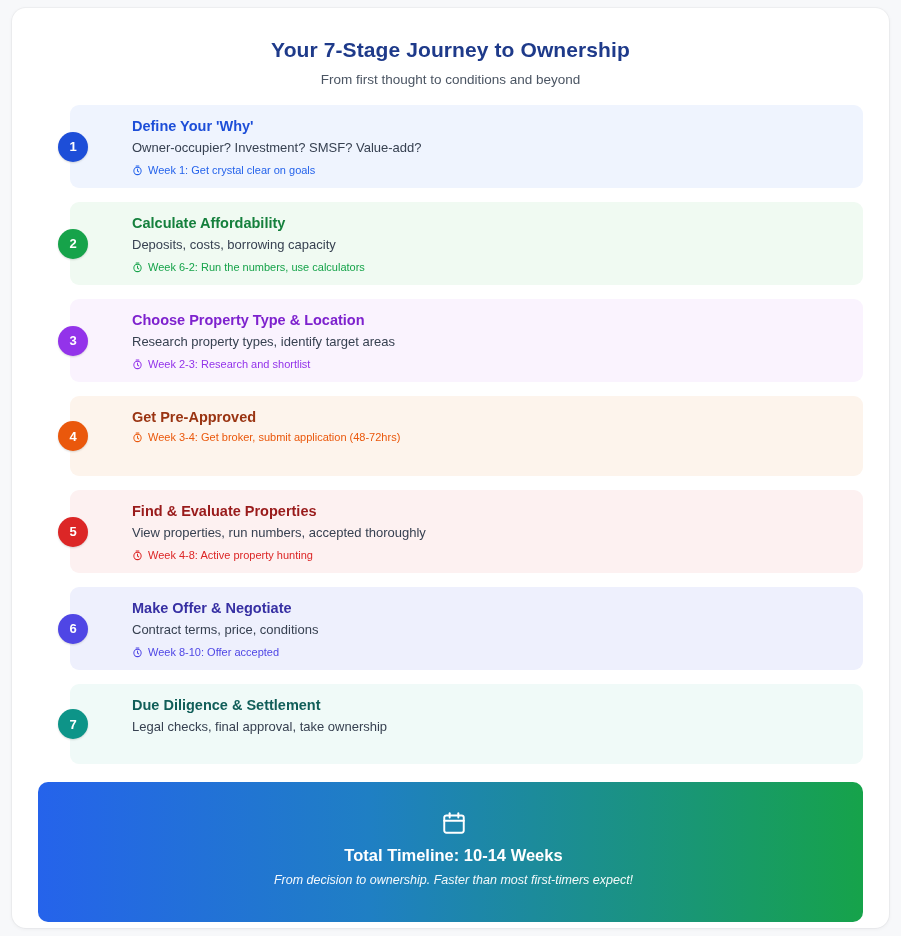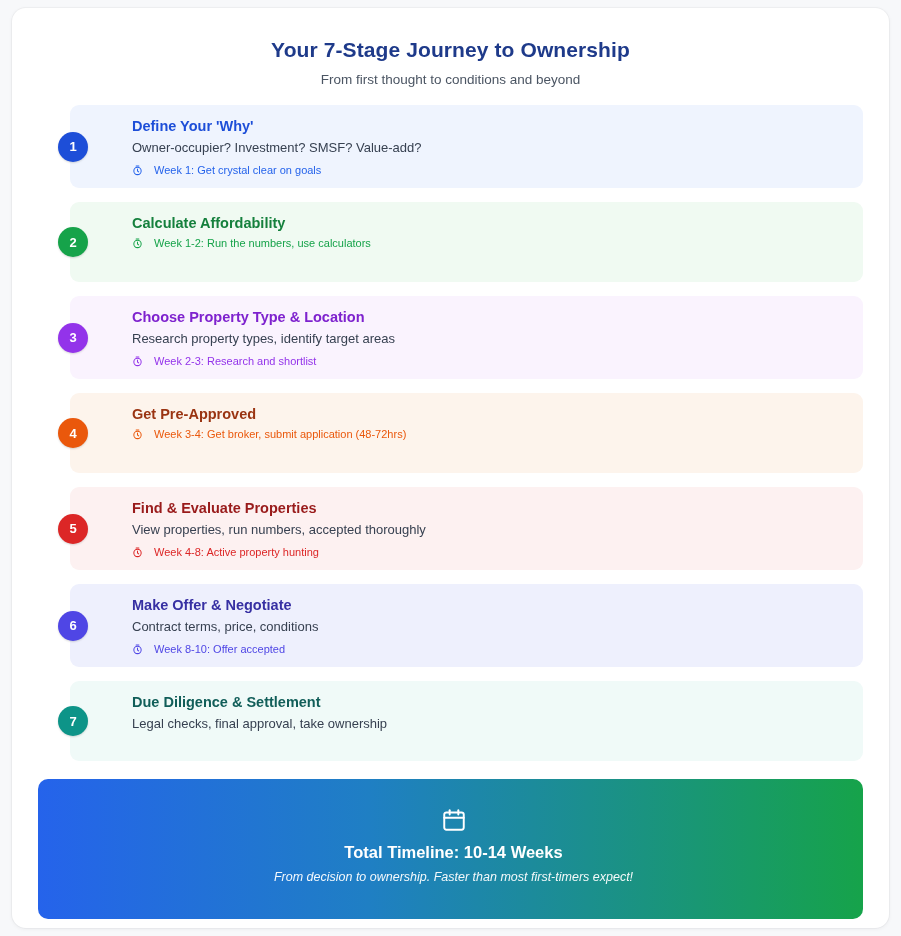--- a/index.html
+++ b/index.html
@@ -81,21 +81,21 @@
   }
   .step-desc {
     font-size: 13px;
     color: #374151;
     margin: 0 0 9px 0;
   }
   .step-meta {
     font-size: 11px;
     display: flex;
     align-items: center;
-    gap: 11px;
+    gap: 5px;
   }
   .clock-icon {
     display: inline-block;
     width: 11px;
     height: 11px;
     flex: 0 0 auto;
   }
   .footer {
     margin-top: 18px;
     border-radius: 10px;
@@ -144,26 +144,27 @@
                 <path d="M12 9v4l2.5 2M9 2h6"></path>
               </svg>
               <span>Week 1: Get crystal clear on goals</span>
             </div>
           </div>
           <div class="badge" style="background: rgb(29, 78, 216);">1</div>
         </div>
         <div class="step">
           <div class="panel" style="background: rgb(240, 250, 242);">
             <div class="step-title" style="color: rgb(21, 128, 61);">Calculate Affordability</div>
+            <div class="step-desc">Deposits, costs, borrowing capacity</div>
             <div class="step-meta" style="color: rgb(22, 163, 74);">
               <svg class="clock-icon" viewBox="0 0 24 24" fill="none" stroke="#16a34a" stroke-width="2.2" stroke-linecap="round">
                 <circle cx="12" cy="13" r="8"></circle>
                 <path d="M12 9v4l2.5 2M9 2h6"></path>
               </svg>
-              <span>Week 1-2: Run the numbers, use calculators</span>
+              <span>Week 6-2: Run the numbers, use calculators</span>
             </div>
           </div>
           <div class="badge" style="background: rgb(22, 163, 74);">2</div>
         </div>
         <div class="step">
           <div class="panel" style="background: rgb(250, 243, 254);">
             <div class="step-title" style="color: rgb(126, 34, 206);">Choose Property Type &amp; Location</div>
             <div class="step-desc">Research property types, identify target areas</div>
             <div class="step-meta" style="color: rgb(147, 51, 234);">
               <svg class="clock-icon" viewBox="0 0 24 24" fill="none" stroke="#9333ea" stroke-width="2.2" stroke-linecap="round">

